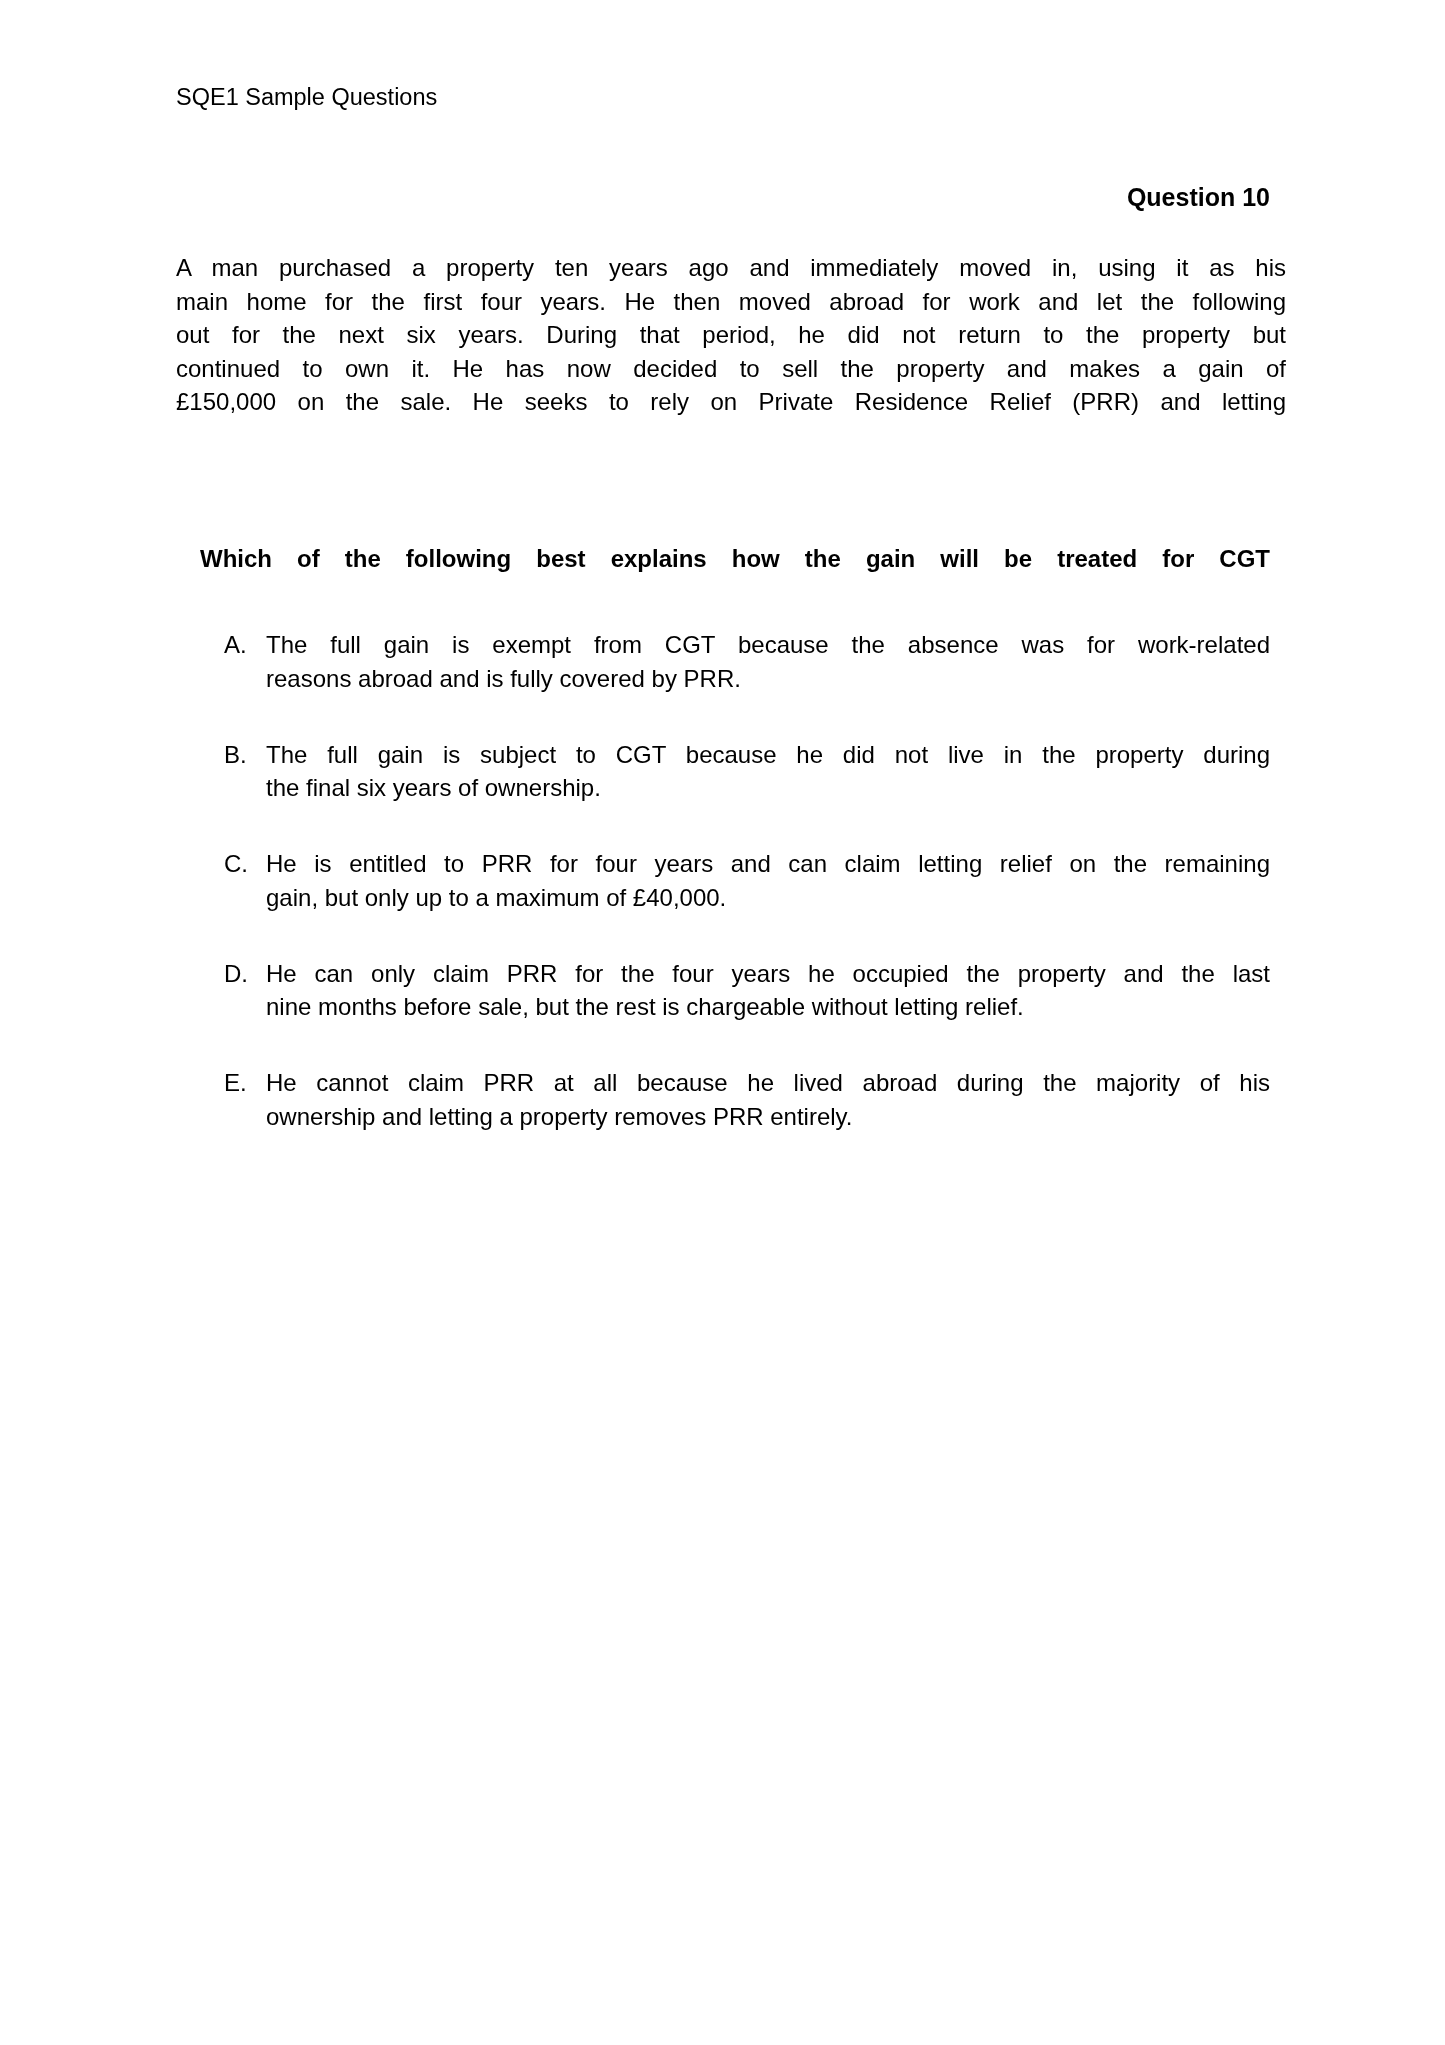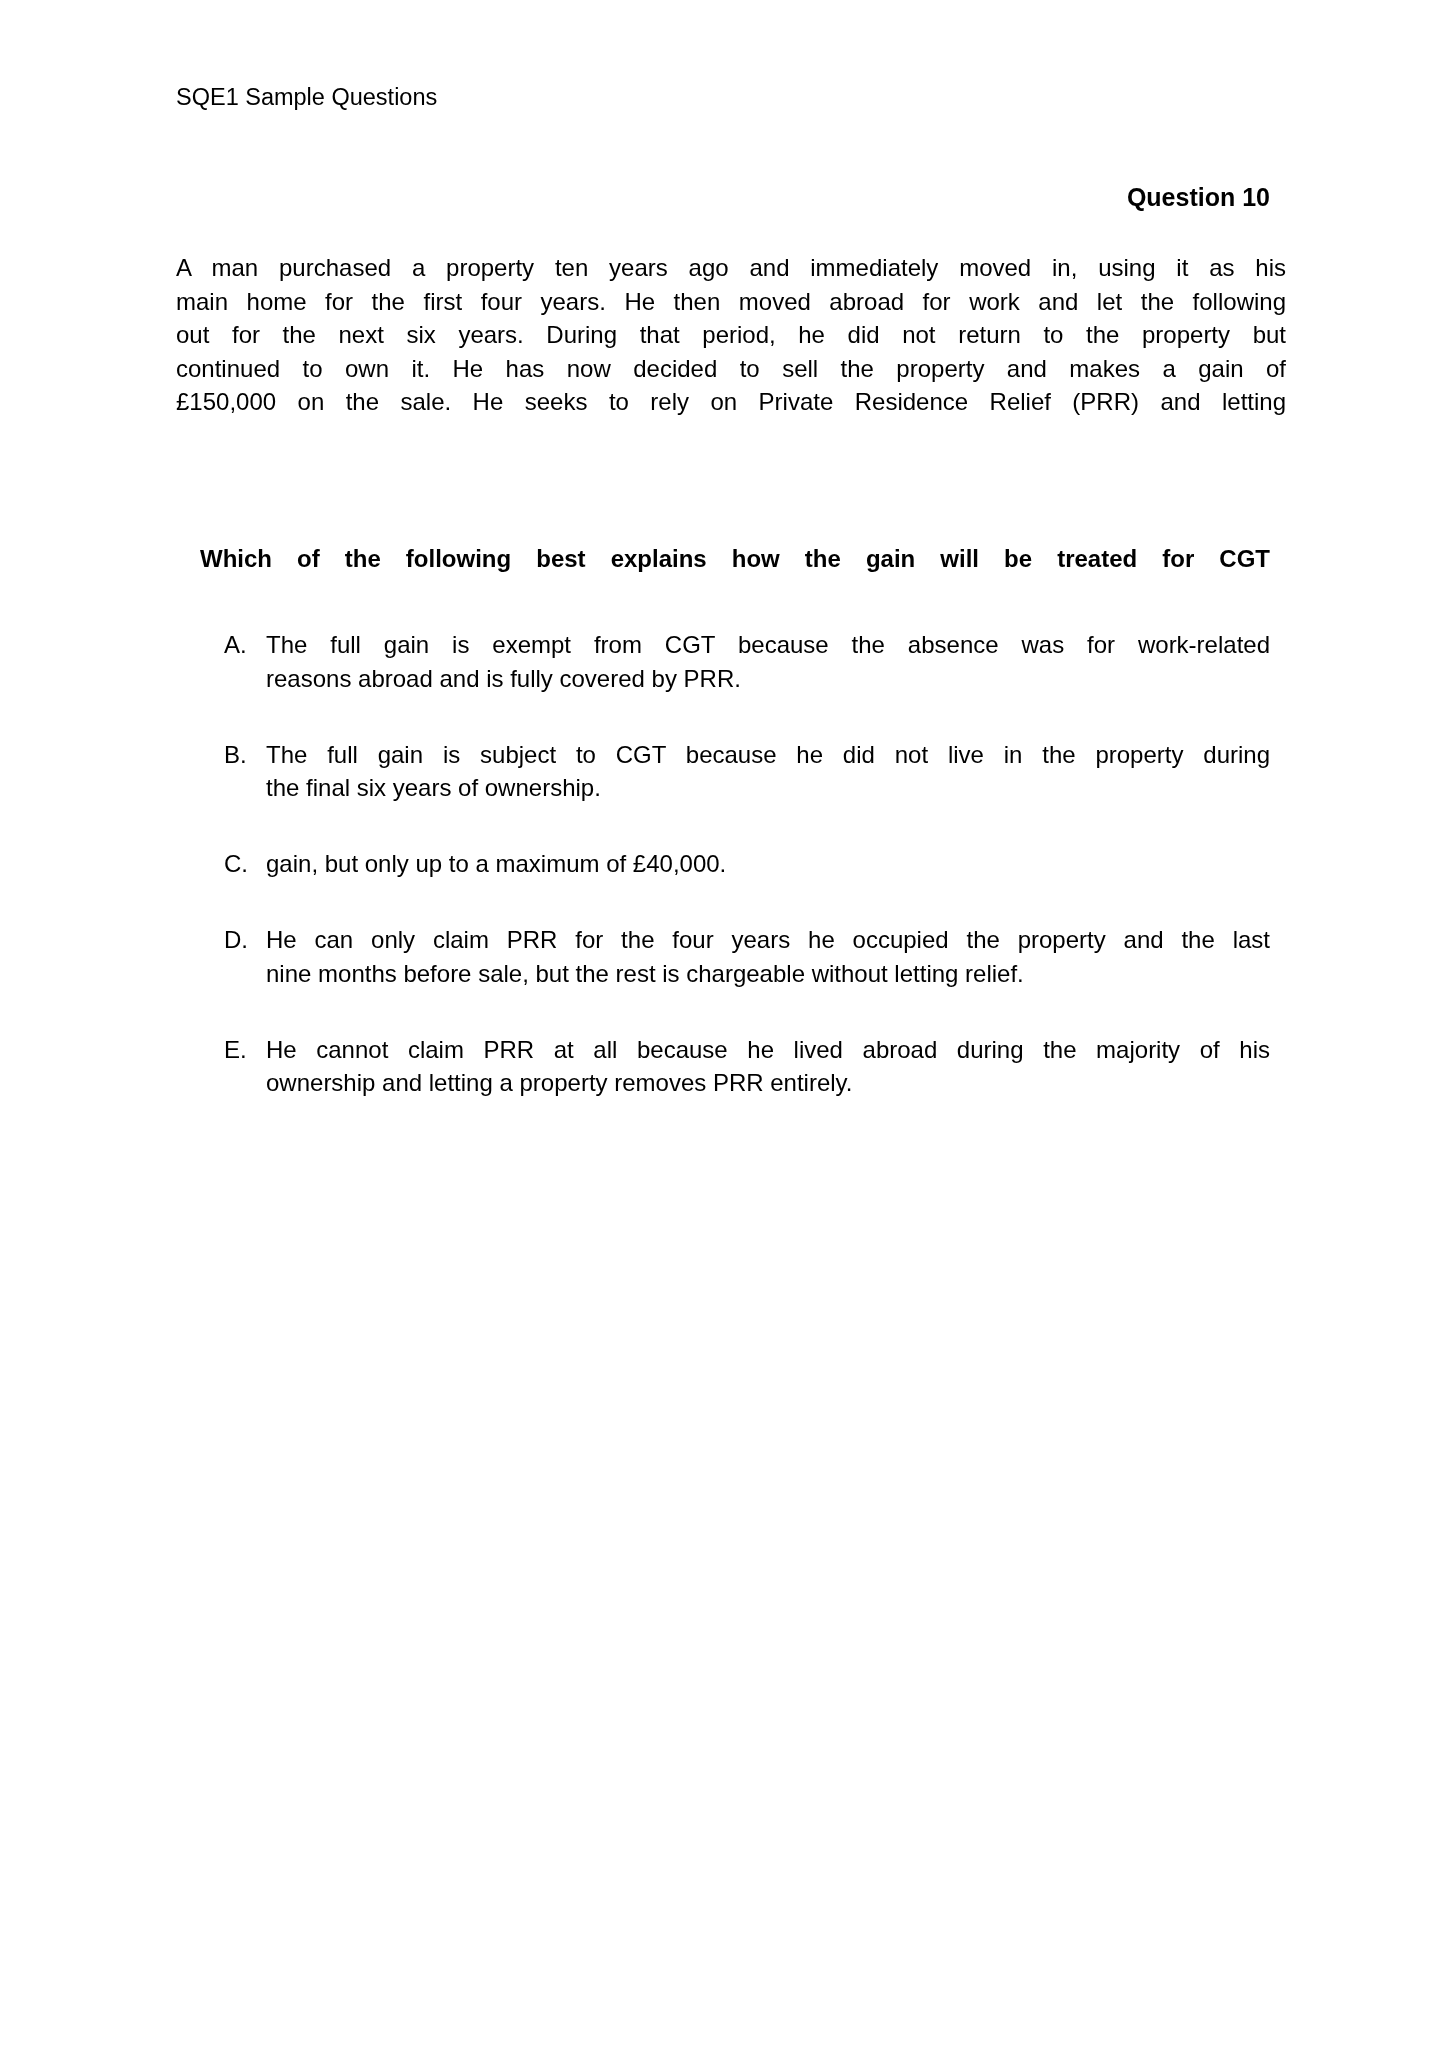--- a/index.html
+++ b/index.html
@@ -116,20 +116,21 @@
     </div>
 
     <div class="option">
       <span class="option-label">B.</span>
       <div class="line just">The full gain is subject to CGT because he did not live in the property during</div>
       <div class="line">the final six years of ownership.</div>
     </div>
 
     <div class="option">
       <span class="option-label">C.</span>
+      <div class="line just">He is entitled to PRR for four years and can claim letting relief on the remaining</div>
       <div class="line">gain, but only up to a maximum of £40,000.</div>
     </div>
 
     <div class="option">
       <span class="option-label">D.</span>
       <div class="line just">He can only claim PRR for the four years he occupied the property and the last</div>
       <div class="line">nine months before sale, but the rest is chargeable without letting relief.</div>
     </div>
 
     <div class="option">

